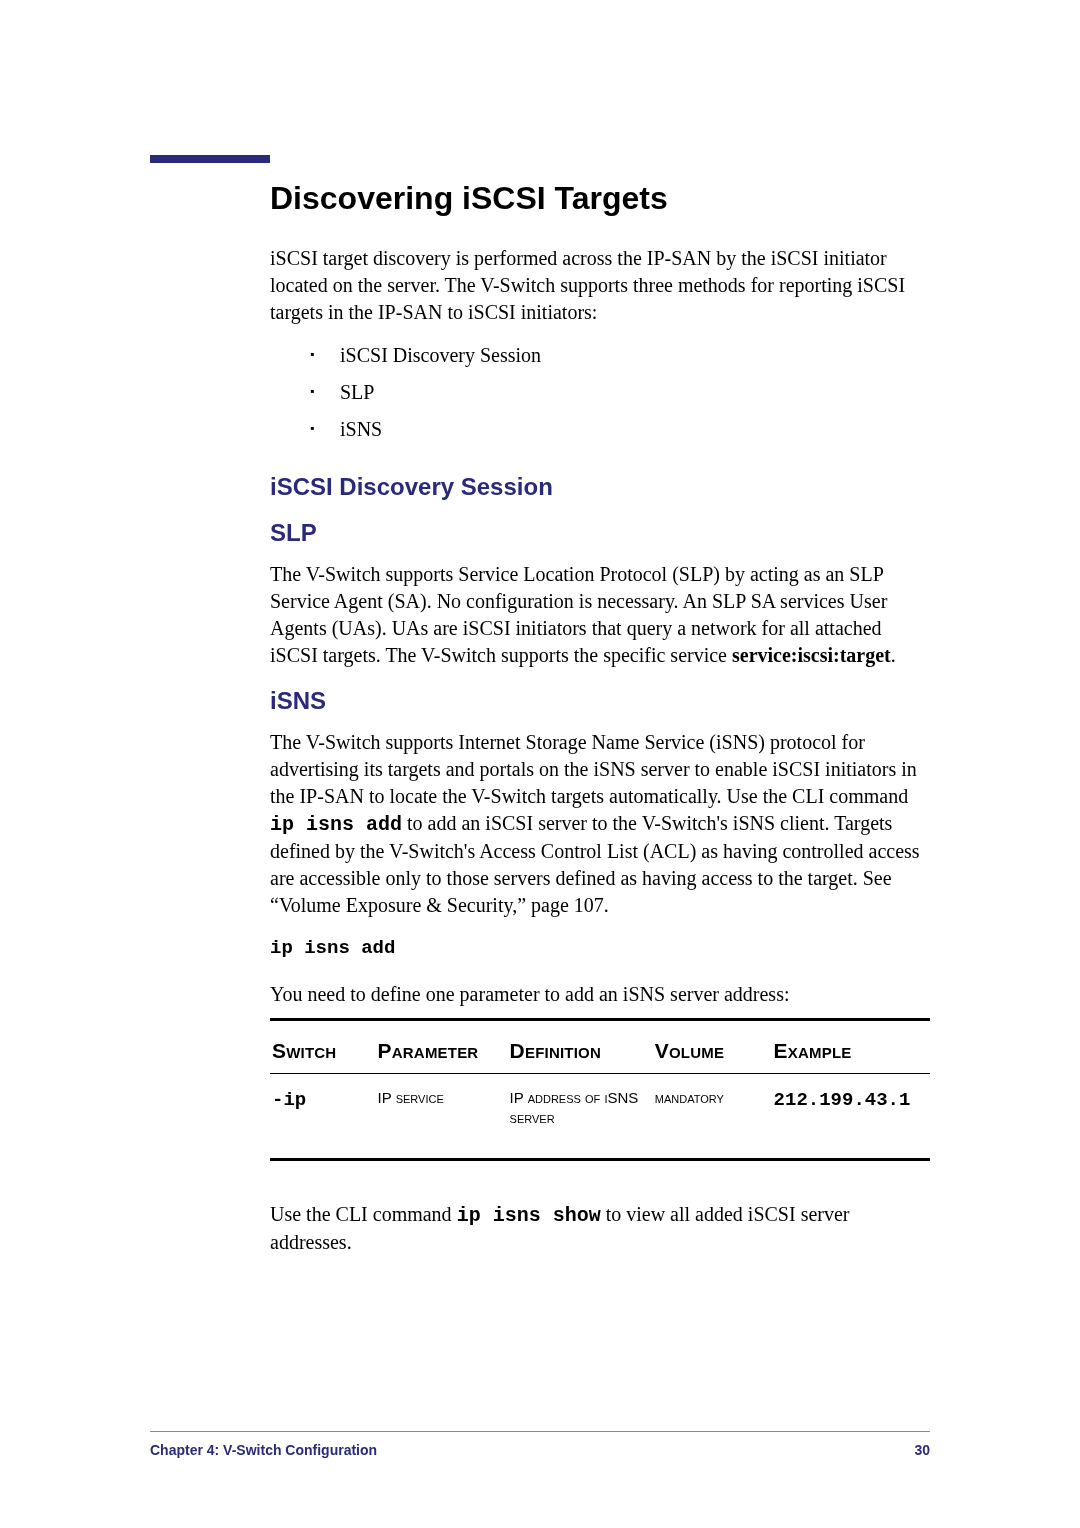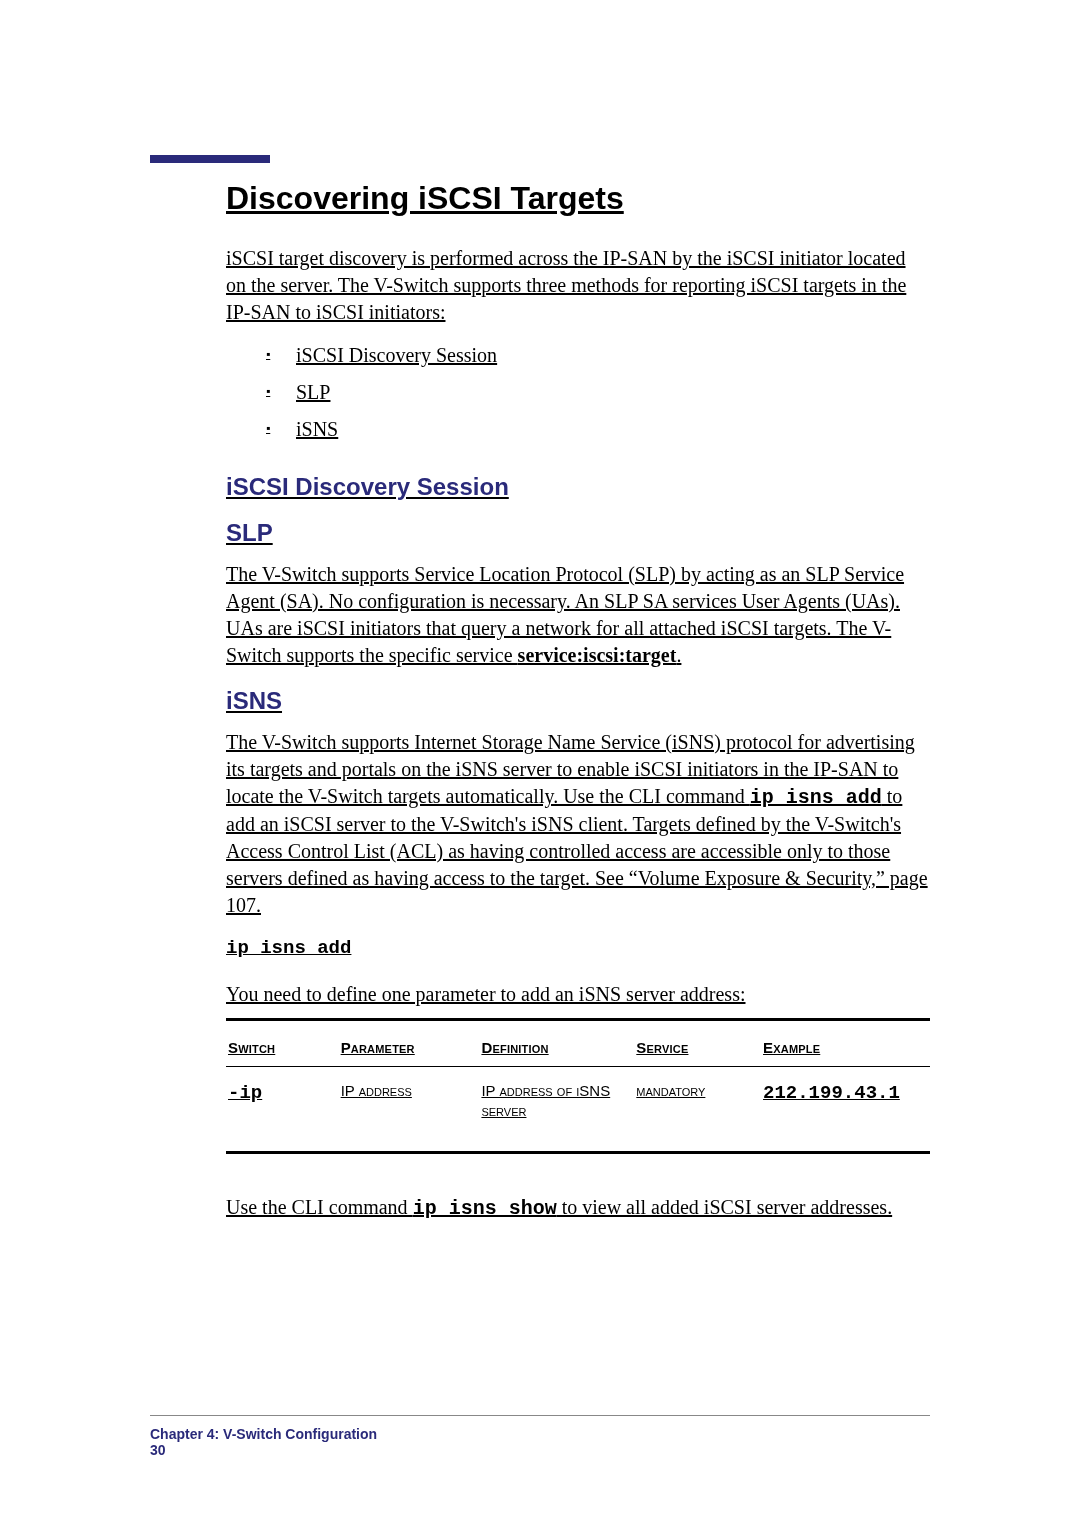--- a/index.html
+++ b/index.html
@@ -18,22 +18,21 @@
   }
   .header-rule {
     position: absolute;
     top: 155px;
     left: 150px;
     width: 120px;
     height: 8px;
     background: #2a2a7a;
   }
   .content {
-    margin-left: 76px;
-    text-decoration: underline;
+    margin-left: 120px;
   }
   h1 {
     font-family: Arial, Helvetica, sans-serif;
     font-weight: bold;
     font-size: 32px;
     color: #000;
     margin-bottom: 28px;
   }
   .body-text {
     font-size: 20px;
@@ -81,21 +80,21 @@
   }
   table {
     width: 100%;
     border-collapse: collapse;
     margin-top: 8px;
     margin-bottom: 34px;
   }
   table thead th {
     text-align: left;
     font-family: Arial, Helvetica, sans-serif;
-    font-size: 15px;
+    font-size: 21px;
     font-weight: bold;
     font-variant: small-caps;
     letter-spacing: 0.2px;
     padding: 10px 8px 10px 2px;
   }
   table tbody td {
     font-family: Arial, Helvetica, sans-serif;
     font-size: 15px;
     font-variant: small-caps;
     padding: 14px 8px 29px 2px;
@@ -121,21 +120,20 @@
     right: 150px;
     bottom: 70px;
     border-top: 1px solid #888;
     padding-top: 10px;
     display: flex;
     justify-content: space-between;
     font-family: Arial, Helvetica, sans-serif;
     font-size: 14px;
     color: #2a2a7a;
     font-weight: bold;
-    flex-direction: column;
   }
 </style>
 </head>
 <body>
 
 <div class="header-rule"></div>
 
 <div class="page">
   <div class="content">
 
@@ -174,28 +172,28 @@
 
     <p class="body-text tight">You need to define one parameter to add an iSNS server address:</p>
 
     <hr class="hr-thick">
     <table>
       <thead>
         <tr>
           <th style="width:16%">Switch</th>
           <th style="width:20%">Parameter</th>
           <th style="width:22%">Definition</th>
-          <th style="width:18%">Service</th>
+          <th style="width:18%">Volume</th>
           <th style="width:24%">Example</th>
         </tr>
       </thead>
       <tbody style="border-top:1px solid #000;">
         <tr>
           <td class="td-switch">-ip</td>
-          <td>IP address</td>
+          <td>IP service</td>
           <td>IP address of iSNS server</td>
           <td>mandatory</td>
           <td class="td-example">212.199.43.1</td>
         </tr>
       </tbody>
     </table>
     <hr class="hr-thick" style="margin-top:-34px; margin-bottom:40px;">
 
     <p class="body-text">
       <span>Use the CLI command </span><span class="mono">ip isns show</span><span> to view all added iSCSI server addresses.</span>

